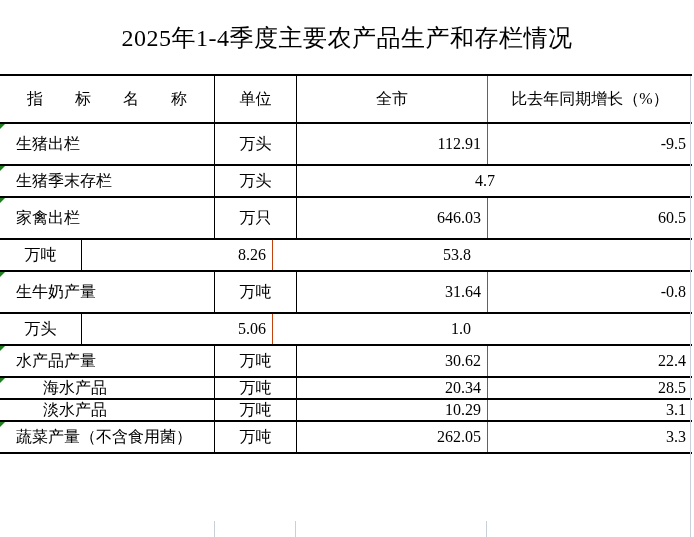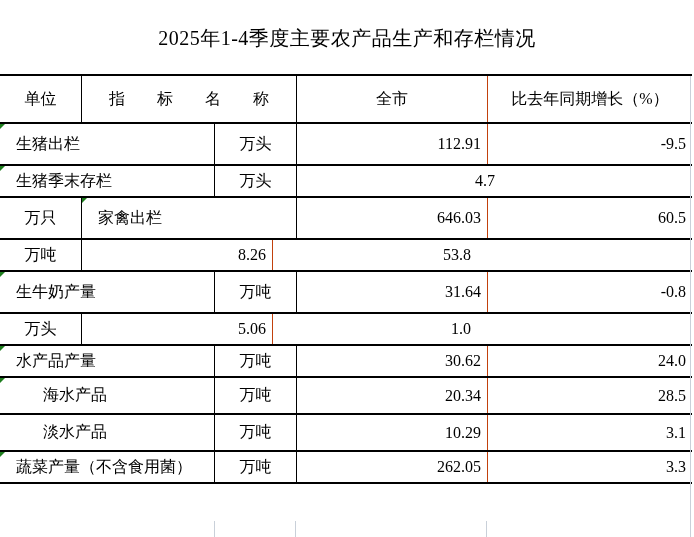--- a/index.html
+++ b/index.html
@@ -2,30 +2,30 @@
 <html><head>
 <meta charset="utf-8">
 <style>
   * { margin:0; padding:0; box-sizing:border-box; }
   html,body { background:#ffffff; }
   body { width:694px; height:537px; font-family:"Liberation Serif","DejaVu Serif",serif; color:#000; }
   .canvas { position:relative; width:694px; height:537px; background:#fff; overflow:hidden; }
 
   .page-title {
     position:absolute; top:27px; left:0; width:694px;
-    text-align:center; font-size:20px; line-height:22px; color:#000;
+    text-align:center; font-size:24px; line-height:22px; color:#000;
     letter-spacing:0.5px; white-space:nowrap;
   }
 
   .stat-table {
     position:absolute; left:0; top:74px; width:692px;
     border-top:2px solid #000;
   }
   .t-row { display:flex; border-bottom:2px solid #000; background:#fff; }
-  .h48 { height:48px; } .h42 { height:42px; } .h41 { height:32px; } .h33 { height:37px; }
+  .h48 { height:48px; } .h42 { height:42px; } .h41 { height:32px; } .h33 { height:22px; }
 
   .cell { display:flex; align-items:center; position:relative; font-size:16px; overflow:hidden; white-space:nowrap; }
   .c1 { width:215px; border-right:1px solid #000; padding-left:16px; justify-content:flex-start; }
   .c2 { width:82px;  border-right:1px solid #000; justify-content:center; }
   .c3 { width:191px; border-right:1px solid #c2410c; justify-content:flex-end; padding-right:6px; }
   .c4 { width:204px; justify-content:flex-end; padding-right:6px; }
 
   .c1.indent { padding-left:43px; }
 
   .head .c1 { letter-spacing:2em; padding-left:27px; }
@@ -47,42 +47,42 @@
 </head>
 <body>
 
 <div class="canvas">
 
   <div class="page-title">2025年1-4季度主要农产品生产和存栏情况</div>
 
   <div class="stat-table">
 
     <div class="t-row head h48">
+      <div class="cell c1">指标名称</div>
       <div class="cell c2">单位</div>
-      <div class="cell c1">指标名称</div>
       <div class="cell c3">全市</div>
       <div class="cell c4">比去年同期增长（%）</div>
     </div>
 
     <div class="t-row h42">
       <div class="cell c1"><span class="err-tri"></span>生猪出栏</div>
       <div class="cell c2">万头</div>
       <div class="cell c3">112.91</div>
       <div class="cell c4">-9.5</div>
     </div>
 
     <div class="t-row h41">
       <div class="cell c1"><span class="err-tri"></span>生猪季末存栏</div>
       <div class="cell c2">万头</div>
       <div class="cell c4">4.7</div>
     </div>
 
     <div class="t-row h42">
+      <div class="cell c1"><span class="err-tri"></span>家禽出栏</div>
       <div class="cell c2">万只</div>
-      <div class="cell c1"><span class="err-tri"></span>家禽出栏</div>
       <div class="cell c3">646.03</div>
       <div class="cell c4">60.5</div>
     </div>
 
     <div class="t-row h41">
       <div class="cell c2">万吨</div>
       <div class="cell c3">8.26</div>
       <div class="cell c4">53.8</div>
     </div>
 
@@ -96,21 +96,21 @@
     <div class="t-row h41">
       <div class="cell c2">万头</div>
       <div class="cell c3">5.06</div>
       <div class="cell c4">1.0</div>
     </div>
 
     <div class="t-row h41">
       <div class="cell c1"><span class="err-tri"></span>水产品产量</div>
       <div class="cell c2">万吨</div>
       <div class="cell c3">30.62</div>
-      <div class="cell c4">24.0</div>
+      <div class="cell c4">22.4</div>
     </div>
 
     <div class="t-row h33">
       <div class="cell c1 indent"><span class="err-tri"></span>海水产品</div>
       <div class="cell c2">万吨</div>
       <div class="cell c3">20.34</div>
       <div class="cell c4">28.5</div>
     </div>
 
     <div class="t-row h33">

